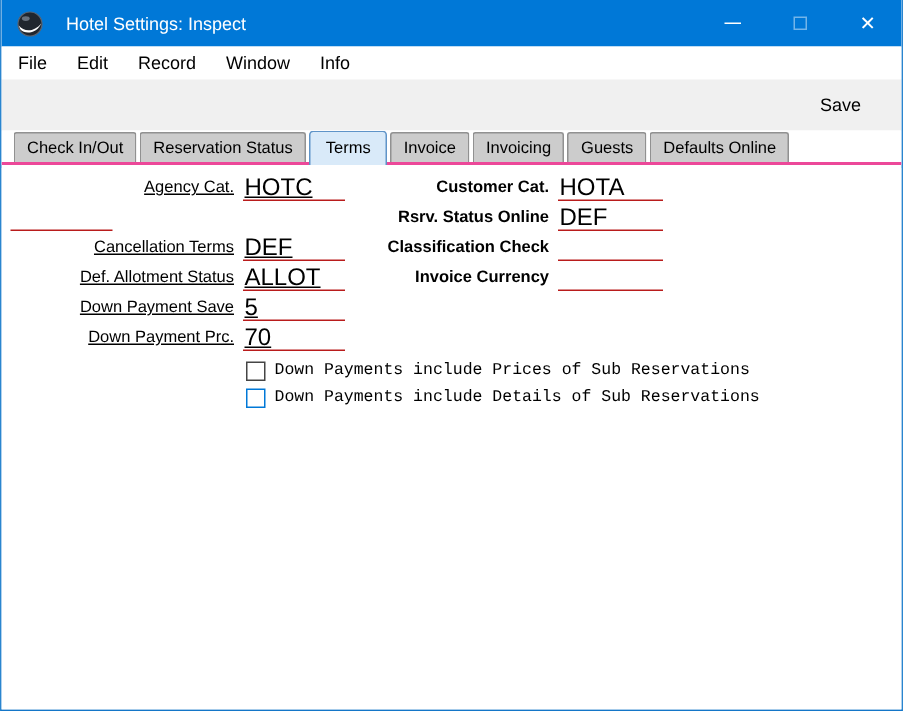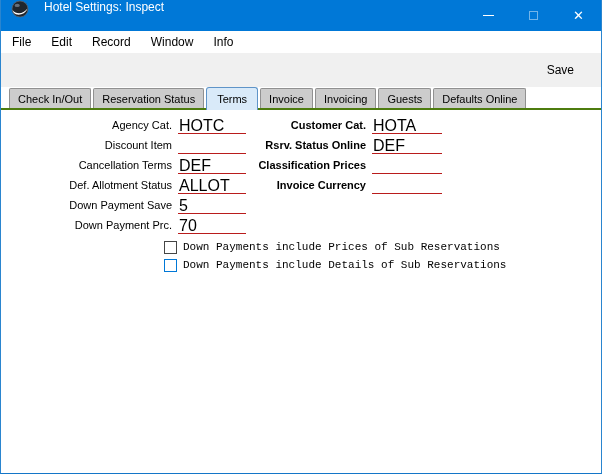--- a/index.html
+++ b/index.html
@@ -10,21 +10,21 @@
     background: #ffffff;
     border-left: 1px solid #2a85cf;
     border-right: 1px solid #2a85cf;
     border-bottom: 1px solid #1476c8;
     overflow: hidden;
   }
   
   .titlebar {
     position: absolute; left: 0; top: 0; right: 0; height: 31px;
     background: #0078D7;
-    display: flex; align-items: flex-start;
+    display: flex; align-items: center;
     color: #ffffff;
   }
   .app-icon { width: 18px; height: 18px; margin-left: 10px; flex: 0 0 auto; }
   .title-text {
     margin-left: 15px; font-size: 12px; color: #ffffff;
     white-space: nowrap;
   }
   .caption-buttons {
     position: absolute; right: 0; top: 0; height: 31px;
     display: flex;
@@ -56,21 +56,21 @@
   .save-button {
     font-size: 12px; color: #000; margin-right: 27px; cursor: default;
     background: none; border: none; font-family: inherit;
   }
   
   .tabstrip {
     position: absolute; left: 0; right: 0; top: 87px; height: 23px;
     background: #ffffff;
     display: flex; align-items: flex-end;
     padding-left: 8px;
-    border-bottom: 2px solid #4d7c0f;
+    border-bottom: 2px solid #ec4899;
   }
   .tab {
     background: #cccccc;
     border: 1px solid #919191; border-bottom: none;
     border-radius: 2px 2px 0 0;
     font-size: 11px; color: #000;
     padding: 4px 8px 3px 8px;
     margin-right: 2px;
     white-space: nowrap;
     cursor: default;
@@ -79,21 +79,21 @@
     background: #d9eaf9;
     border: 1px solid #5f94c8; border-bottom: none;
     border-radius: 3px 3px 0 0;
     padding: 5px 10px 5px 10px;
     margin-bottom: -2px;
     position: relative; z-index: 2;
   }
   
   .content { position: absolute; left: 0; right: 0; top: 112px; bottom: 0; background: #fff; }
   .col { position: absolute; }
-  .col-left  { left: 16px;   top: 2px; width: 229px; }
+  .col-left  { left: 0;   top: 2px; width: 229px; text-decoration: underline; }
   .col-right { left: 229px; top: 2px; width: 212px; }
   .frow { display: flex; align-items: flex-end; height: 20px; }
   .flabel {
     text-align: right; font-size: 11px; color: #000;
     padding-bottom: 3px; white-space: nowrap;
   }
   .col-left  .flabel { flex: 0 0 155px; }
   .col-right .flabel { flex: 0 0 136px; font-weight: bold; }
   .ffield {
     border-bottom: 1px solid #b91c1c;
@@ -162,21 +162,20 @@
   </div>
 
   <div class="content">
 
     <div class="col col-left">
       <div class="frow">
         <span class="flabel">Agency Cat.</span>
         <span class="ffield">HOTC</span>
       </div>
       <div class="frow">
-        <span class="flabel">Discount Item</span>
         <span class="ffield"></span>
       </div>
       <div class="frow">
         <span class="flabel">Cancellation Terms</span>
         <span class="ffield">DEF</span>
       </div>
       <div class="frow">
         <span class="flabel">Def. Allotment Status</span>
         <span class="ffield">ALLOT</span>
       </div>
@@ -193,21 +192,21 @@
     <div class="col col-right">
       <div class="frow">
         <span class="flabel">Customer Cat.</span>
         <span class="ffield">HOTA</span>
       </div>
       <div class="frow">
         <span class="flabel">Rsrv. Status Online</span>
         <span class="ffield">DEF</span>
       </div>
       <div class="frow">
-        <span class="flabel">Classification Prices</span>
+        <span class="flabel">Classification Check</span>
         <span class="ffield"></span>
       </div>
       <div class="frow">
         <span class="flabel">Invoice Currency</span>
         <span class="ffield"></span>
       </div>
     </div>
 
     <div class="checkgroup">
       <div class="checkrow">

